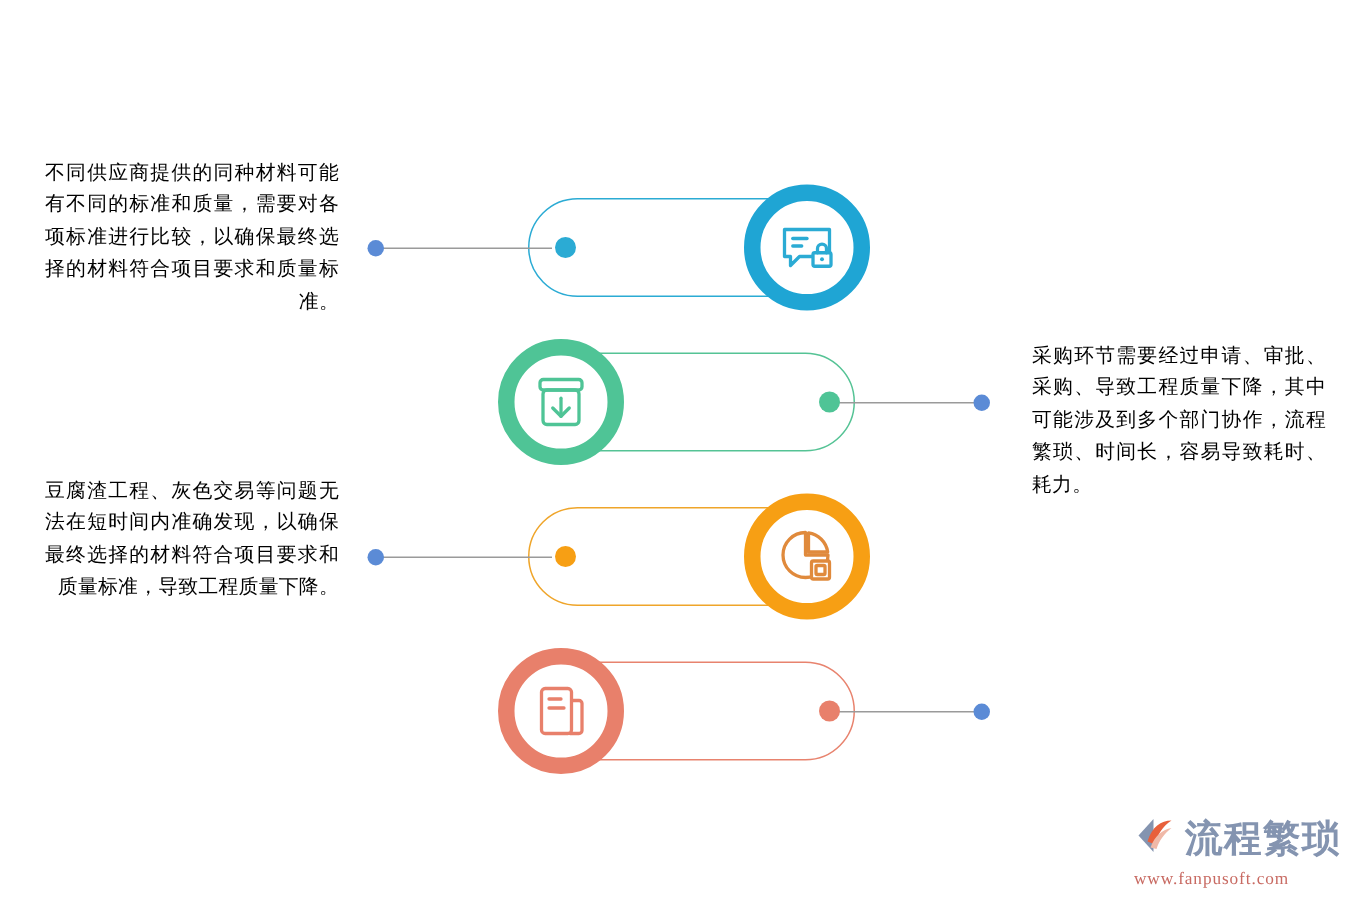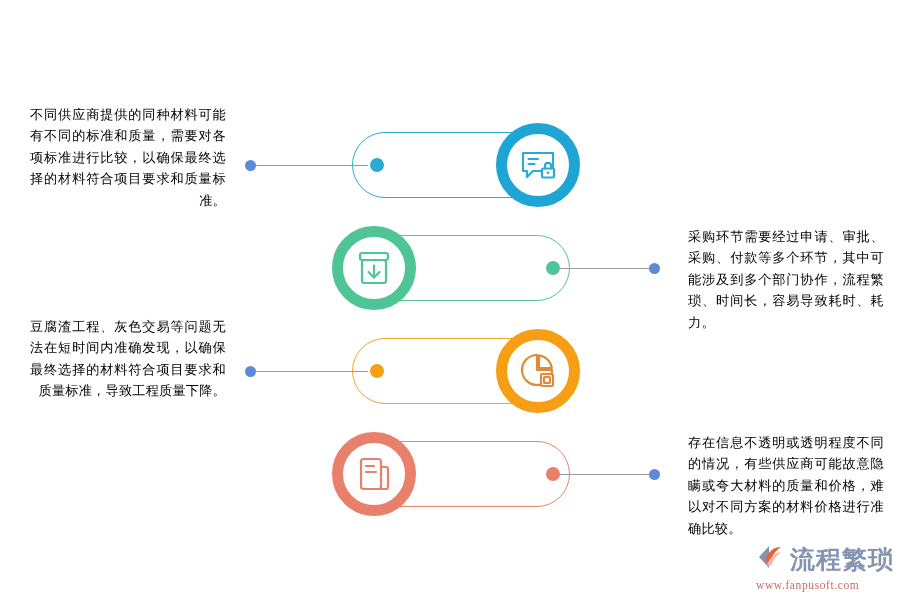--- a/index.html
+++ b/index.html
@@ -243,25 +243,24 @@
           <rect x="8" y="6" width="20" height="30" rx="2.4" fill="#ffffff"></rect>
           <line x1="13" y1="13" x2="21" y2="13"></line>
           <line x1="13" y1="19" x2="23" y2="19"></line>
         </svg>
       </span>
     </div>
   </div>
 
   <div class="text-block text-left" id="text1">不同供应商提供的同种材料可能有不同的标准和质量，需要对各项标准进行比较，以确保最终选择的材料符合项目要求和质量标准。</div>
 
-  <div class="text-block text-right" id="text2">采购环节需要经过申请、审批、采购、付款等多个环节，其中可能涉及到多个部门协作，流程繁琐、时间长，容易导致耗时、耗力。</div>
+  <div class="text-block text-right" id="text2">采购环节需要经过申请、审批、采购、导致工程质量下降，其中可能涉及到多个部门协作，流程繁琐、时间长，容易导致耗时、耗力。</div>
 
   <div class="text-block text-left" id="text3">豆腐渣工程、灰色交易等问题无法在短时间内准确发现，以确保最终选择的材料符合项目要求和质量标准，导致工程质量下降。</div>
 
-  <div class="text-block text-right" id="text4">存在信息不透明或透明程度不同的情况，有些供应商可能故意隐瞒或夸大材料的质量和价格，难以对不同方案的材料价格进行准确比较。</div>
 
   <div id="logo">
     <div class="logo-row">
       <span class="logo-mark">
         <svg width="30" height="30" viewBox="0 0 30 30">
           <path d="M3 15 L13 4 L13 26 Z" fill="#8494B0"></path>
           <path d="M9 19 C12 9 18 5 25 5 C19 9 16 14 14 21 Z" fill="#E8603C"></path>
           <path d="M11 23 C14 15 19 11 25 10 C20 14 17 18 15 24 Z" fill="#F0B9A8"></path>
         </svg>
       </span>

